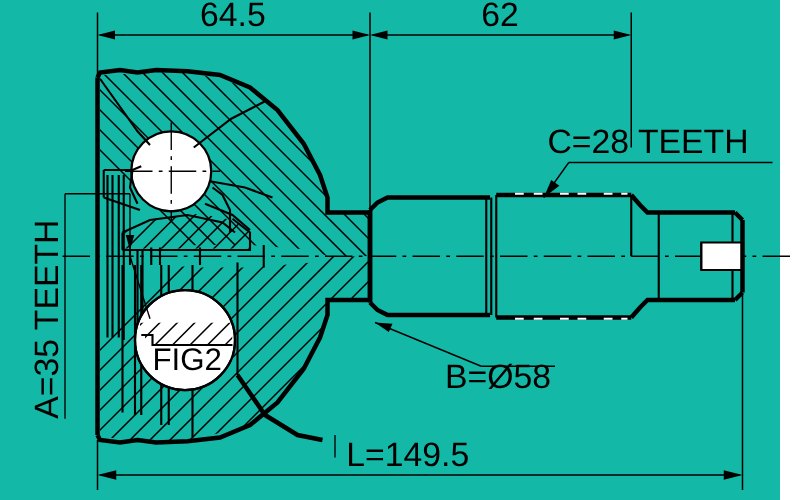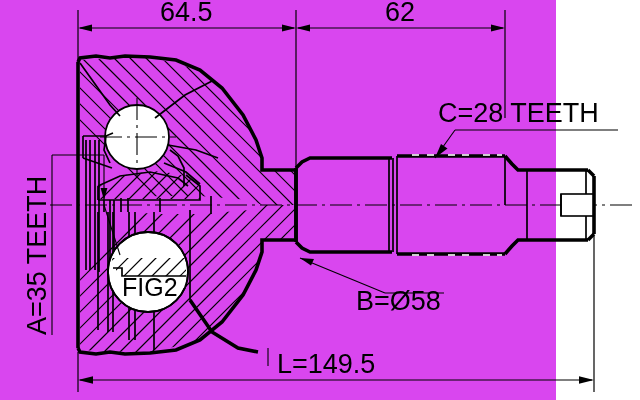--- a/index.html
+++ b/index.html
@@ -1,18 +1,18 @@
 <!DOCTYPE html>
 <html><head>
 <meta charset="utf-8">
 <style>
   html,body{margin:0;padding:0;background:#ffffff;}
   body{width:640px;height:400px;overflow:hidden;
        font-family:"Liberation Sans",sans-serif;color:#000;}
-  #stage{position:relative;width:556px;height:400px;background:#d946ef;}
+  #stage{position:relative;width:624px;height:400px;background:#14b8a6;}
   svg#drawing{position:absolute;left:0;top:0;width:640px;height:400px;}
   .dimtext{font-family:"Liberation Sans",sans-serif;font-size:27px;fill:#000;
            dominant-baseline:alphabetic;}
   .labeltext{font-family:"Liberation Sans",sans-serif;font-size:27px;fill:#000;}
   .figtext{font-family:"Liberation Sans",sans-serif;font-size:25px;fill:#000;}
   .ln{stroke:#000;fill:none;}
   .thin{stroke-width:1.1;}
   .med{stroke-width:1.7;}
   .thick{stroke-width:3.6;}
   .hatch{stroke:#000;stroke-width:1.2;fill:none;}

